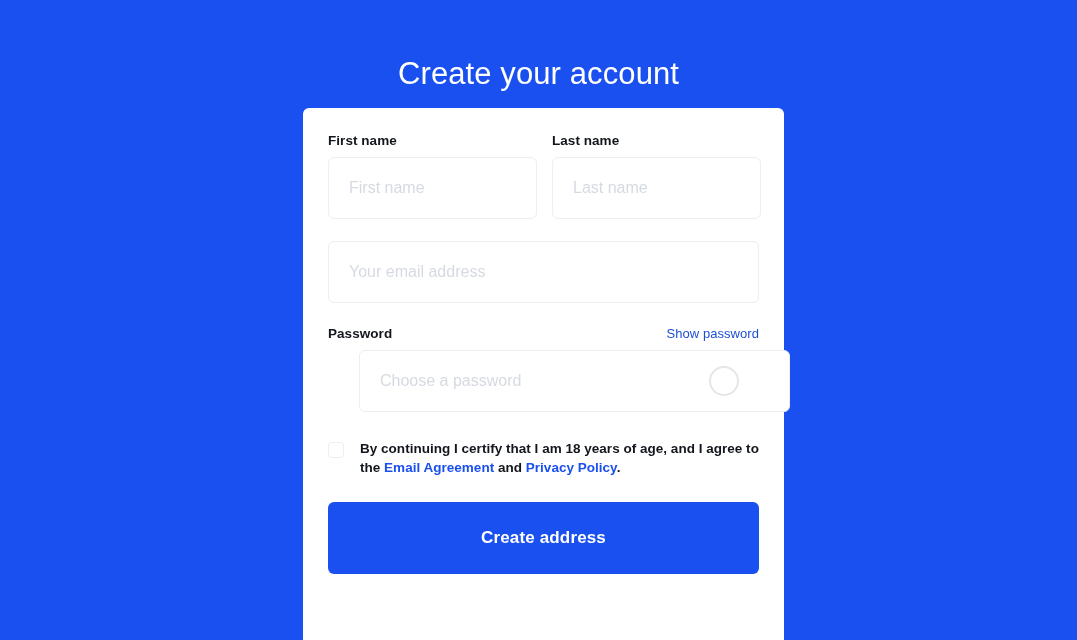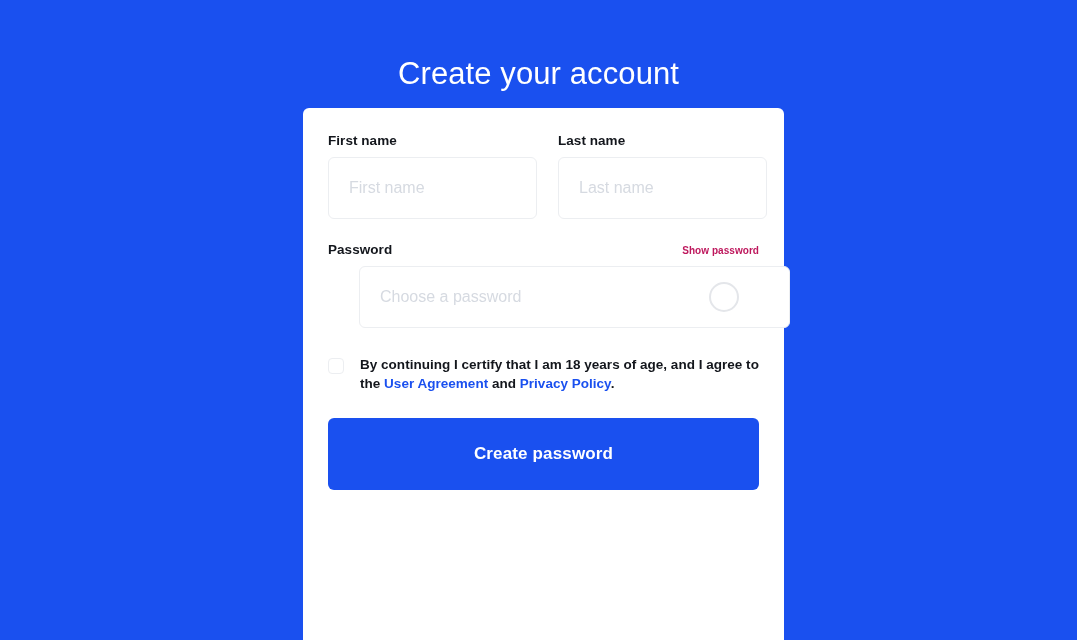--- a/index.html
+++ b/index.html
@@ -78,41 +78,41 @@
     display: block;
   }
   .input::placeholder {
     color: #d6dae1;
     font-size: 16px;
   }
 
   
   .name-row {
     display: flex;
-    gap: 21px;
+    gap: 15px;
   }
   .name-col { width: 209px; flex: 0 0 209px; }
 
   
   .section-email { margin-top: 22px; }
   .section-password { margin-top: 22px; }
 
   
   .pw-head {
     display: flex;
     align-items: baseline;
     justify-content: space-between;
     margin-bottom: 8px;
     gap: 44px;
   }
   .pw-head .field-label { margin-bottom: 0; }
   .show-password {
-    font-size: 10px;
-    font-weight: 700;
-    color: #be185d;
+    font-size: 13px;
+    font-weight: 400;
+    color: #1d4ed8;
     cursor: pointer;
     letter-spacing: 0.05px;
     user-select: none;
   }
 
   
   .pw-wrap { position: relative; }
   .pw-ring {
     position: absolute;
     right: 20px;
@@ -192,34 +192,35 @@
       </div>
 
       <div class="name-col">
         <label class="field-label">Last name</label>
         <input class="input" type="text" placeholder="Last name" style="">
       </div>
 
     </div>
 
     <div class="section-email">
+      <input class="input" type="email" placeholder="Your email address" style="">
     </div>
 
     <div class="section-password">
       <div class="pw-head">
         <label class="field-label">Password</label>
         <span class="show-password">Show password</span>
       </div>
       <div class="pw-wrap">
         <input class="input input-pw" type="text" placeholder="Choose a password" style="">
         <span class="pw-ring"></span>
       </div>
     </div>
 
     <div class="consent">
       <span class="checkbox"></span>
-      <div class="consent-text"><span>By continuing I certify that I am 18 years of age, and I agree to the </span><a>User Agreement</a><span> and </span><a>Privacy Policy</a><span>.</span></div>
-    </div>
-
-    <button class="submit">Create password</button>
+      <div class="consent-text"><span>By continuing I certify that I am 18 years of age, and I agree to the </span><a>Email Agreement</a><span> and </span><a>Privacy Policy</a><span>.</span></div>
+    </div>
+
+    <button class="submit">Create address</button>
 
   </div>
 </div>
 
 </body></html>

